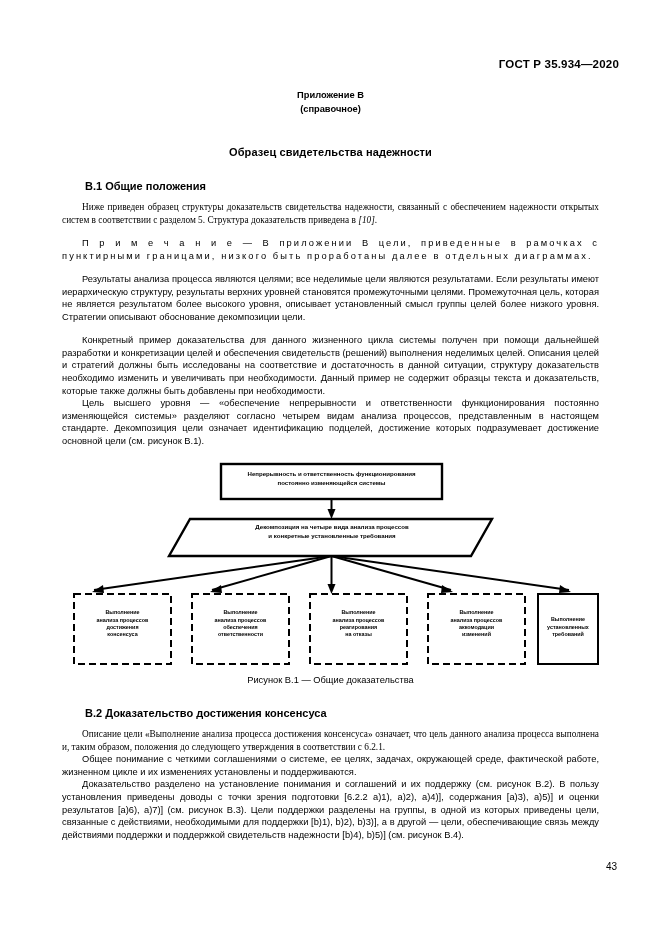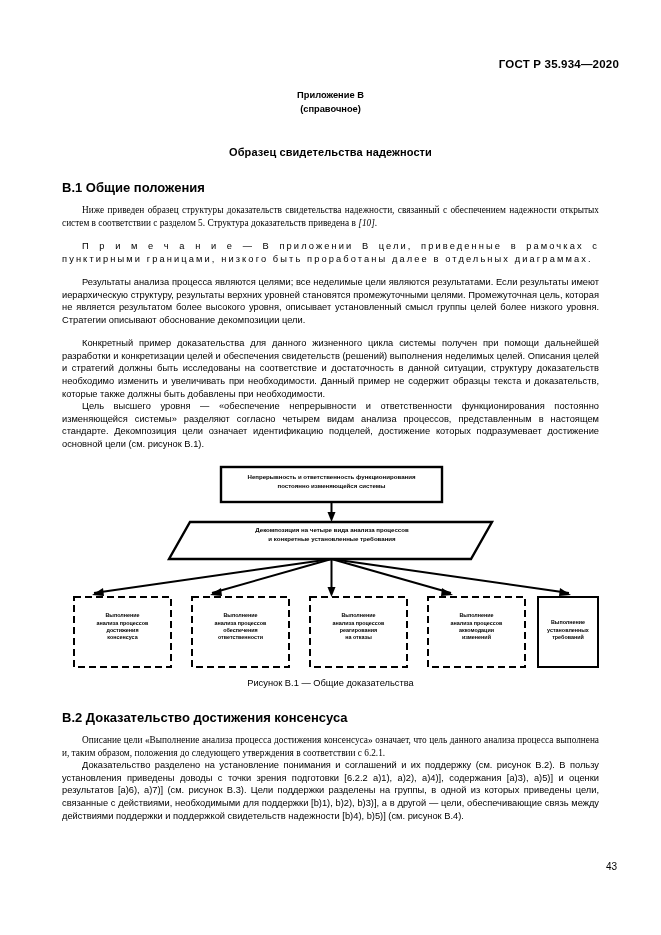--- a/index.html
+++ b/index.html
@@ -59,24 +59,25 @@
 
   .section-title {
     text-align: center;
     font-size: 11px;
     font-weight: bold;
     margin-top: 30px;
     letter-spacing: 0.1px;
   }
 
   .clause-head {
-    font-size: 13px;
+    font-size: 11px;
     font-weight: bold;
     margin-top: 22px;
     margin-bottom: 0;
+    margin-left: 23px;
   }
 
   p.body {
     font-size: 9.3px;
     line-height: 12.55px;
     text-align: justify;
     margin: 0;
     text-indent: 20px;
     hyphens: none;
   }
@@ -237,20 +238,21 @@
         <div>требований</div>
       </div>
     </div>
 
     <div class="fig-caption">Рисунок В.1 — Общие доказательства</div>
 
     <div class="clause-head">В.2 Доказательство достижения консенсуса</div>
 
     <p class="body tight">Описание цели «Выполнение анализа процесса достижения консенсуса» означает, что цель данного анализа процесса выполнена и, таким образом, положения до следующего утверждения в соответствии с 6.2.1.</p>
 
+    <p class="body nogap">Общее понимание с четкими соглашениями о системе, ее целях, задачах, окружающей среде, фактической работе, жизненном цикле и их изменениях установлены и поддерживаются.</p>
 
     <p class="body nogap">Доказательство разделено на установление понимания и соглашений и их поддержку (см. рисунок В.2). В пользу установления приведены доводы с точки зрения подготовки [6.2.2 a)1), a)2), a)4)], содержания [a)3), a)5)] и оценки результатов [a)6), a)7)] (см. рисунок В.3). Цели поддержки разделены на группы, в одной из которых приведены цели, связанные с действиями, необходимыми для поддержки [b)1), b)2), b)3)], а в другой — цели, обеспечивающие связь между действиями поддержки и поддержкой свидетельств надежности [b)4), b)5)] (см. рисунок В.4).</p>
 
   </div>
 
   <div class="page-number">43</div>
 
 </div>
 
 </body></html>

